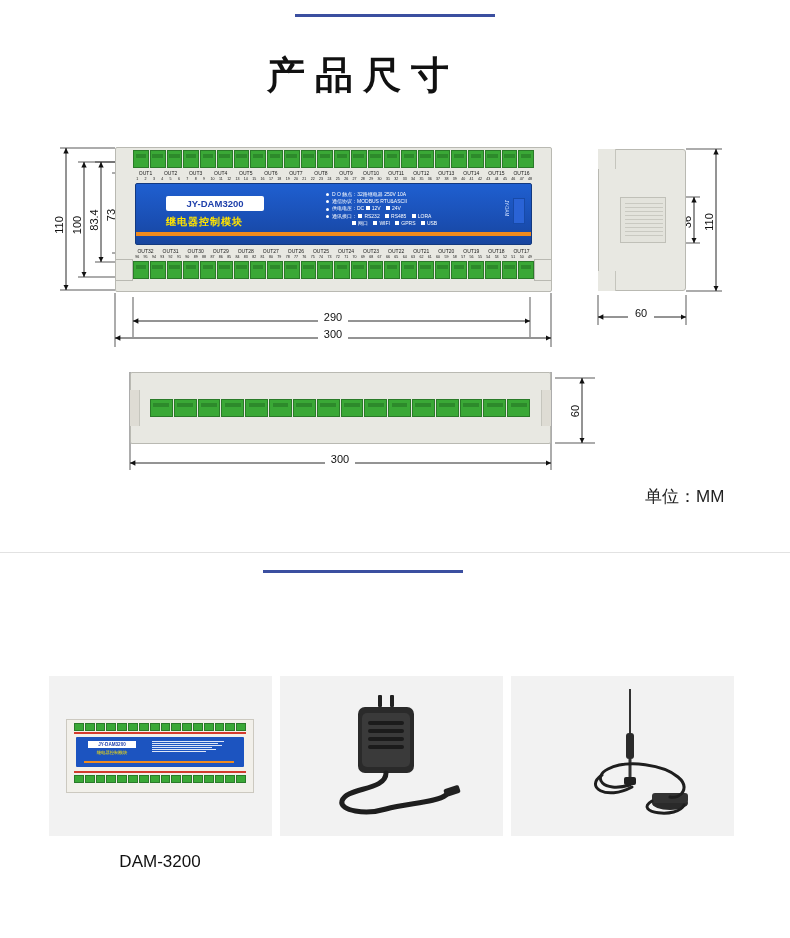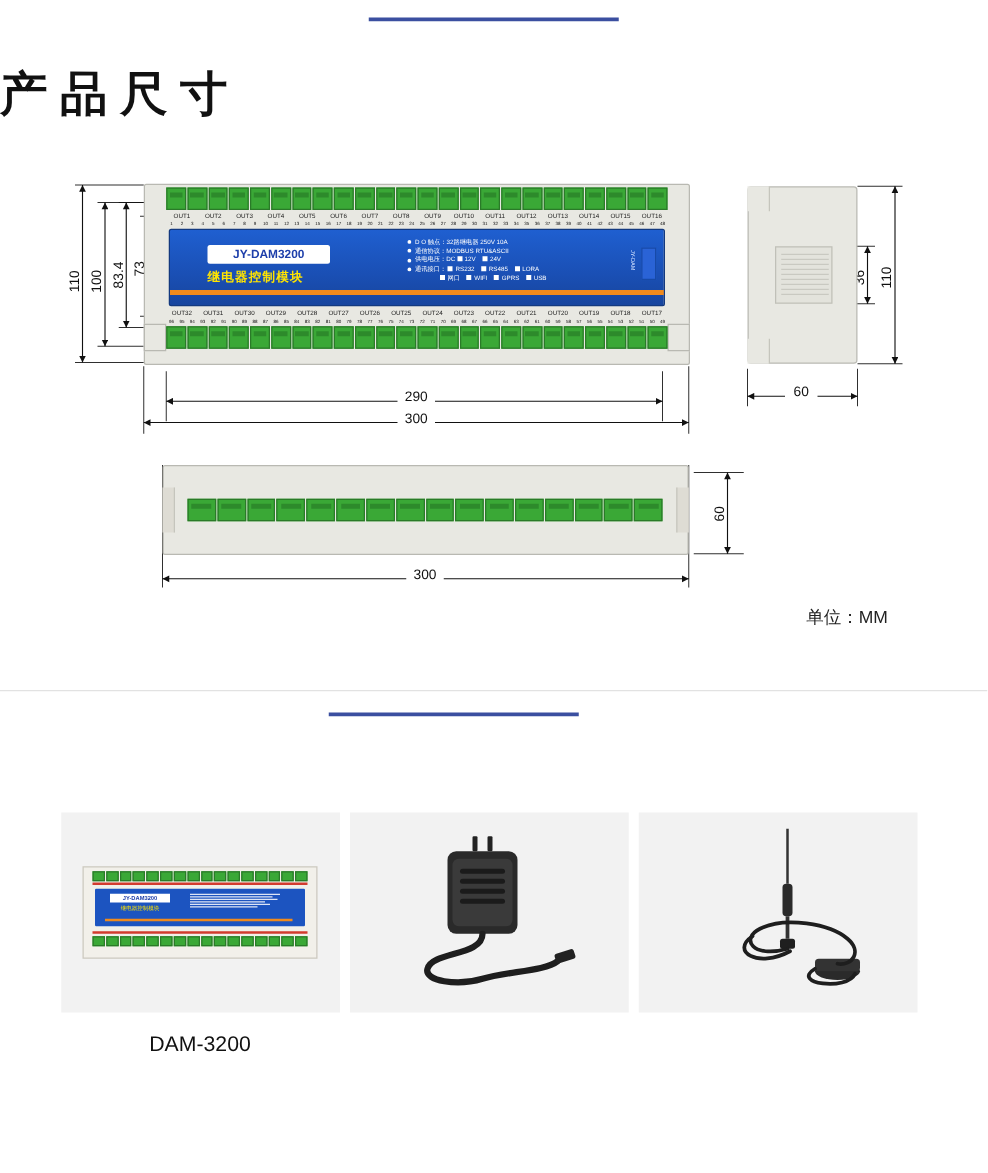--- a/index.html
+++ b/index.html
@@ -7,21 +7,21 @@
     margin: 0; padding: 0;
     width: 790px; height: 938px;
     background: #ffffff;
     font-family: "Liberation Sans", sans-serif;
     color: #222;
     overflow: hidden;
   }
   .page { position: relative; width: 790px; height: 938px; }
 
   
-  .section-head { position: absolute; left: 0; width: 726px; text-align: left; }
+  .section-head { position: absolute; left: 0; width: 726px; text-align: center; }
   .head-rule {
     width: 200px; height: 3px; background: #3b4fa0; margin: 0 auto 16px auto;
   }
   .head-title {
     font-size: 38px; font-weight: bold; color: #111; letter-spacing: 10px;
     font-family: "DejaVu Sans", "Liberation Sans", sans-serif;
   }
 
   
   .draw-area { position: absolute; left: 0; top: 125px; width: 790px; height: 400px; }
@@ -75,25 +75,25 @@
 
   
   .side-view { position: absolute; background: #e8e8e2; border: 1px solid #b9b9b2; }
   .side-inner { position: absolute; background: #e3e3dc; border: 1px solid #c0c0b8; }
   .vent { position: absolute; background: #c9c9c1; height: 1px; }
 
   
   .bottom-view { position: absolute; background: #e8e8e2; border: 1px solid #b9b9b2; }
 
   .unit-label {
-    position: absolute; font-size: 14px; color: #222;
+    position: absolute; font-size: 17px; color: #222;
   }
 
   
-  .list-area { position: absolute; left: 0; top: 650px; width: 782px; }
+  .list-area { position: absolute; left: 0; top: 676px; width: 782px; }
   .cards { display: flex; justify-content: center; gap: 0px; }
   .card { width: 223px; margin: 0 4px; text-align: center; }
   .card-img {
     height: 160px; background: #f2f2f2; display: flex; align-items: center; justify-content: center;
     position: relative; overflow: hidden;
   }
   .card-cap { margin-top: 14px; font-size: 17px; color: #111; line-height: 1.45; }
   .card-cap.small { font-size: 14px; }
 
   

